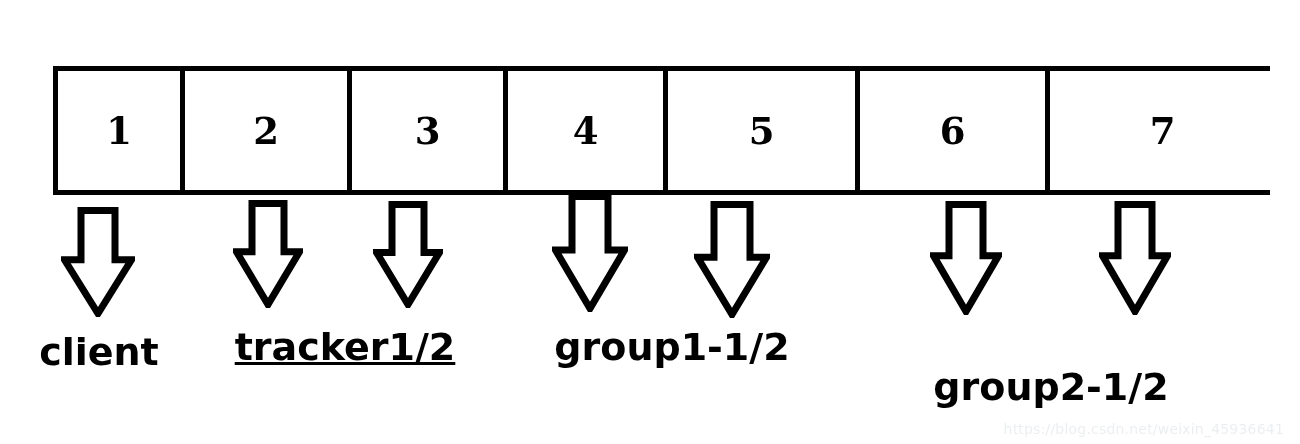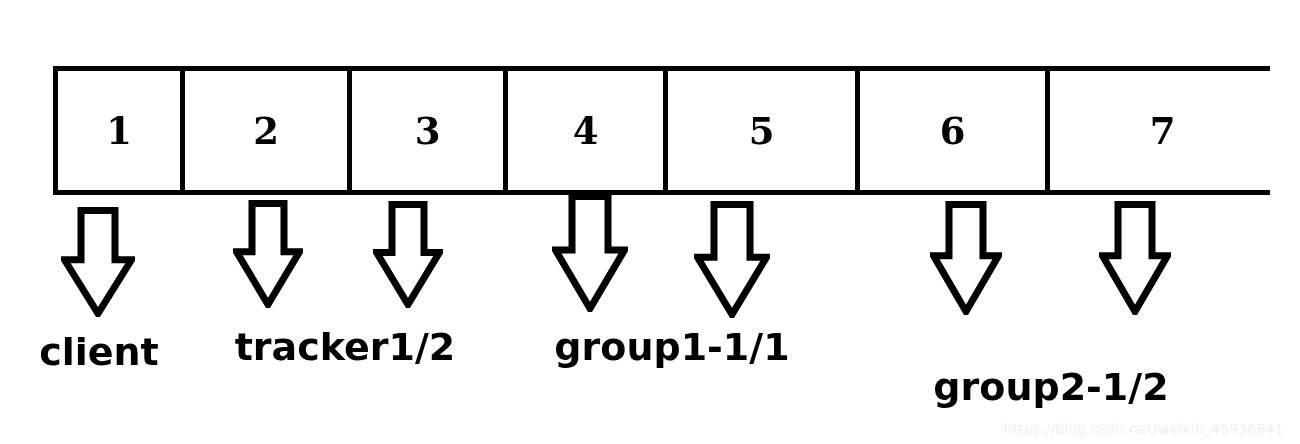--- a/index.html
+++ b/index.html
@@ -142,20 +142,20 @@
       </div>
       <div class="arrow" style="left: 1099px; top: 201px; width: 72px; height: 114px;">
         <svg width="72" height="114" viewBox="0 0 72 114">
           <polygon points="19.0,3.5 53.0,3.5 53.0,54.7 68.5,54.7 36.0,110.5 3.5,54.7 19.0,54.7" fill="#ffffff" stroke="#000000" stroke-width="7" stroke-linejoin="miter" stroke-miterlimit="6"></polygon>
         </svg>
       </div>
     </div>
 
   <div id="label-layer">
       <div class="tier-label" style="left: 99px; top: 333px;">client</div>
-      <div class="tier-label" style="left: 345px; top: 328px;">tracker1/2</div>
-      <div class="tier-label" style="left: 672px; top: 328px;">group1-1/1</div>
+      <div class="tier-label" style="left: 345px; top: 328px; text-decoration: underline;">tracker1/2</div>
+      <div class="tier-label" style="left: 672px; top: 328px;">group1-1/2</div>
       <div class="tier-label" style="left: 1051px; top: 328px; margin-top: 40px;">group2-1/2</div>
     </div>
 
   <div id="watermark">https://blog.csdn.net/weixin_45936641</div>
 
 </div>
 
 </body></html>

